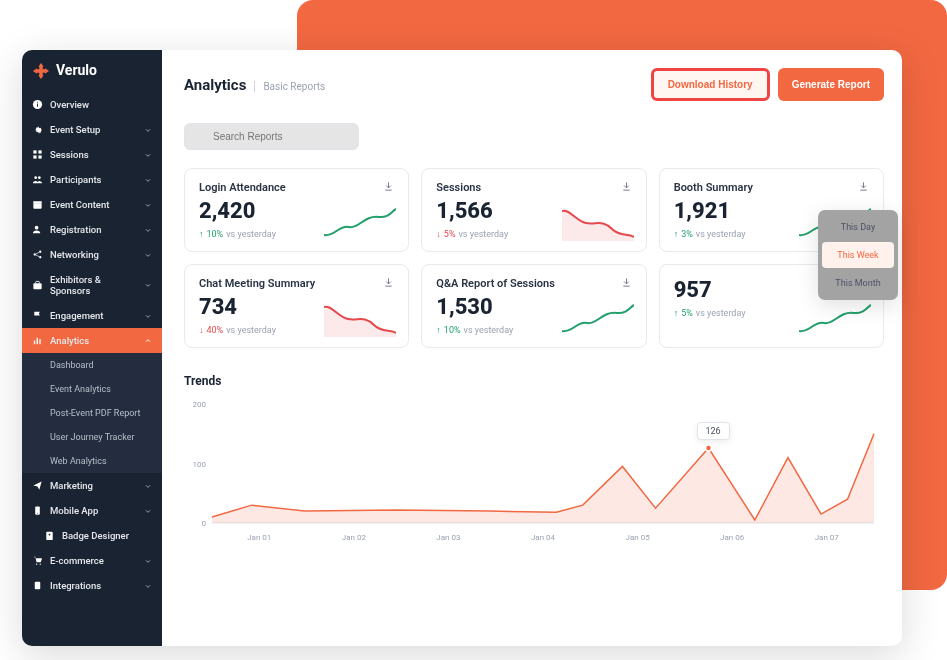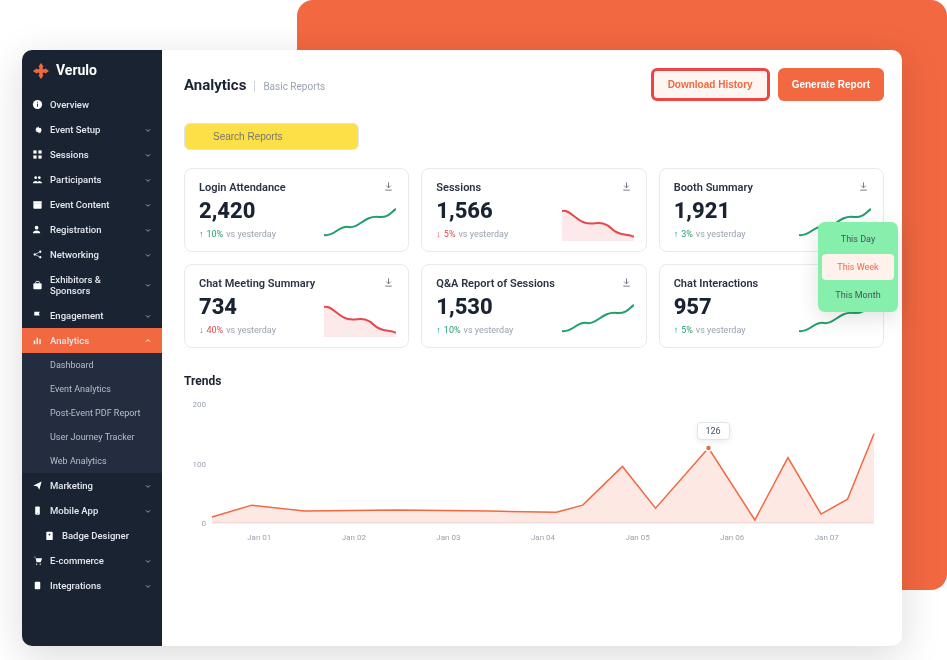--- a/index.html
+++ b/index.html
@@ -22,35 +22,35 @@
 .main { flex: 1; padding: 18px 22px; overflow: visible; position: relative; }
 .header { display: flex; align-items: center; justify-content: space-between; margin-bottom: 22px; }
 .header-left { display: flex; align-items: baseline; gap: 8px; }
 .page-title { font-size: 15px; font-weight: 700; color: #1a2332; }
 .page-sub { font-size: 10px; color: #9aa2b1; border-left: 1px solid #d0d5dd; padding-left: 8px; }
 .header-right { display: flex; gap: 8px; }
 .btn { padding: 8px 14px; font-size: 10px; font-weight: 600; border-radius: 6px; cursor: pointer; border: none; }
 .btn-outline { background: #fff5f1; color: #f26841; border: 3px solid #ef4444; }
 .btn-primary { background: #f26841; color: #fff; }
 .search-wrap { margin-bottom: 18px; }
-.search-box { width: 175px; padding: 7px 10px 7px 28px; border: 1px solid #e0e4ea; border-radius: 6px; font-size: 10px; color: #555; background: #fde047; position: relative; }
+.search-box { width: 175px; padding: 7px 10px 7px 28px; border: 1px solid #e0e4ea; border-radius: 6px; font-size: 10px; color: #555; background: #e5e5e5; position: relative; }
 .search-container { position: relative; width: 175px; }
 .search-container .sicon { position: absolute; left: 9px; top: 50%; transform: translateY(-50%); width: 11px; height: 11px; color: #9aa2b1; }
 .cards-grid { display: grid; grid-template-columns: repeat(3, 1fr); gap: 12px; margin-bottom: 26px; }
 .card { border: 1px solid #e8eaee; border-radius: 8px; padding: 12px 14px; position: relative; background: #fff; }
 .card-head { display: flex; justify-content: space-between; align-items: flex-start; margin-bottom: 4px; }
 .card-title { font-size: 11px; font-weight: 600; color: #2a3344; }
 .card-dl { width: 11px; height: 11px; color: #6b7280; cursor: pointer; }
 .card-value { font-size: 22px; font-weight: 800; color: #1a2332; margin-bottom: 6px; }
 .card-delta { font-size: 9px; display: flex; align-items: center; gap: 3px; }
 .delta-up { color: #22a06b; }
 .delta-down { color: #e5484d; }
 .delta-txt { color: #9aa2b1; }
 .sparkline { position: absolute; right: 12px; bottom: 10px; width: 72px; height: 34px; }
-.popover { position: absolute; top: 172px; right: 8px; width: 80px; background: #86efac; border-radius: 7px; box-shadow: 0 6px 22px rgba(0,0,0,0.12); z-index: 5; padding: 4px 0; }
+.popover { position: absolute; top: 160px; right: 8px; width: 80px; background: #a3a3a3; border-radius: 7px; box-shadow: 0 6px 22px rgba(0,0,0,0.12); z-index: 5; padding: 4px 0; }
 .pop-item { padding: 8px 10px; font-size: 9px; color: #4a5264; cursor: pointer; text-align: center; }
 .pop-item.sel { background: #fff1eb; color: #f26841; border-radius: 4px; margin: 2px 4px; }
 .trends-title { font-size: 12px; font-weight: 700; color: #1a2332; margin-bottom: 10px; }
 .chart-area { position: relative; height: 150px; }
 .chart-tooltip { position: absolute; top: 18px; left: 520px; background: #fff; border: 1px solid #e0e4ea; border-radius: 4px; padding: 3px 8px; font-size: 9px; color: #4a5264; box-shadow: 0 2px 6px rgba(0,0,0,0.08); }
 </style>
 </head>
 <body>
 
 <div class="bg-accent"></div>
@@ -359,26 +359,20 @@
     <div class="card-delta">
       <span class="delta-up">↑</span>
       <span class="delta-up">10%</span>
       <span class="delta-txt">vs yesterday</span>
     </div>
     <svg class="sparkline" viewBox="0 0 72 34">
             <path d="M0 28 C10 30 15 18 25 20 C35 22 40 8 55 10 C65 11 68 4 72 2" fill="none" stroke="#22a06b" stroke-width="2"></path>
           </svg>
         </div>
         <div class="card">
-    <div class="card-head">
-      <span class="card-title">Chat Interactions</span>
-      <svg class="card-dl" viewBox="0 0 24 24" fill="none" stroke="currentColor" stroke-width="2">
-              <path d="M12 3v12m-5-5l5 5 5-5M5 20h14"></path>
-            </svg>
-    </div>
     <div class="card-value">957</div>
     <div class="card-delta">
       <span class="delta-up">↑</span>
       <span class="delta-up">5%</span>
       <span class="delta-txt">vs yesterday</span>
     </div>
     <svg class="sparkline" viewBox="0 0 72 34">
             <path d="M0 28 C10 30 15 18 25 20 C35 22 40 8 55 10 C65 11 68 4 72 2" fill="none" stroke="#22a06b" stroke-width="2"></path>
           </svg>
         </div>

